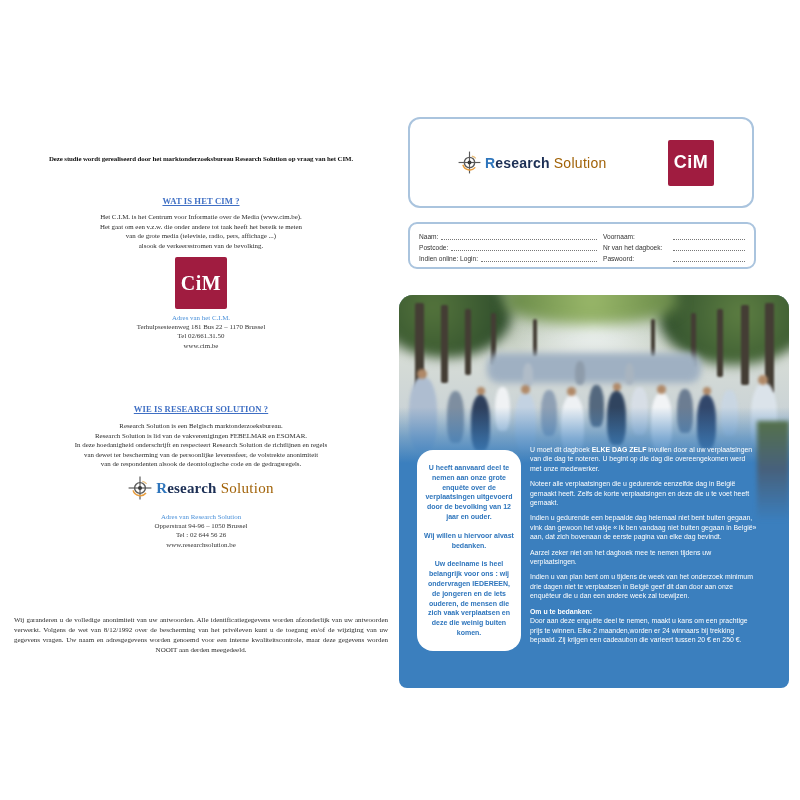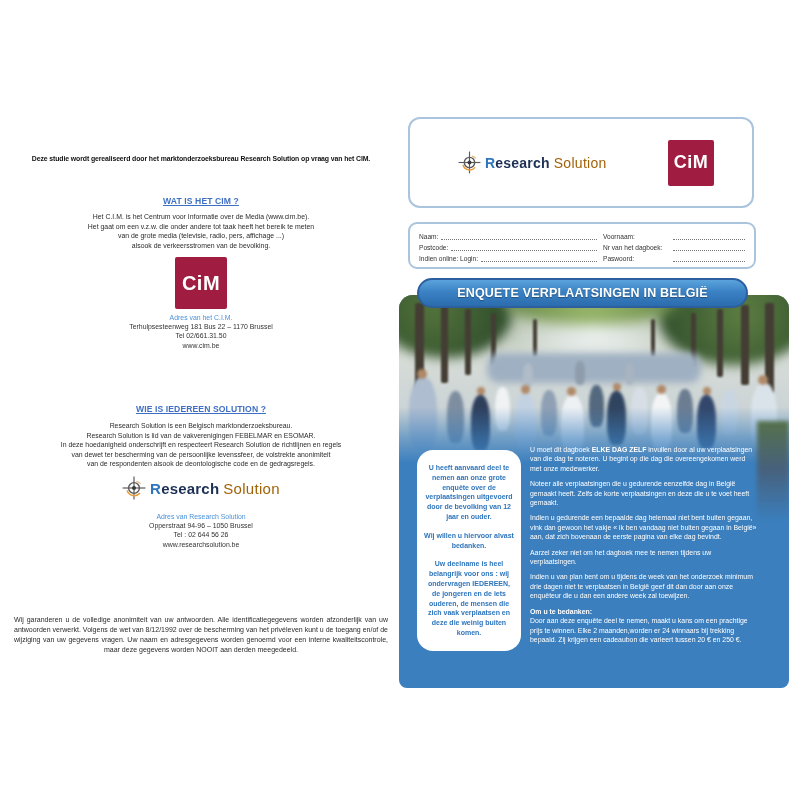--- a/index.html
+++ b/index.html
@@ -1,21 +1,21 @@
 <!DOCTYPE html>
 <html><head>
 <meta charset="utf-8">
 <style>
   html,body{margin:0;padding:0;}
   body{
     width:800px;height:800px;background:#ffffff;position:relative;overflow:hidden;
     font-family:"Liberation Sans", sans-serif;color:#222;
   }
   
-  .page-left{position:absolute;left:14px;top:0;width:374px;height:800px;}
+  .page-left{position:absolute;left:14px;top:0;width:374px;height:800px;font-family:Liberation Serif, serif;}
   .pl-abs{position:absolute;left:0;width:100%;}
   .intro{top:155px;font-size:6.9px;font-weight:bold;text-align:center;white-space:nowrap;letter-spacing:-0.1px;color:#111;}
   .sec-heading{font-size:8.6px;font-weight:bold;text-decoration:underline;text-align:center;color:#3f6fc4;letter-spacing:0.1px;}
   .h-cim{top:196px;}
   .h-rs{top:404px;}
   .about-lines{text-align:center;font-size:6.9px;line-height:9.6px;color:#2a2a2a;}
   .p-cim{top:212px;}
   .p-rs{top:421px;}
   .cim-logo{position:absolute;left:50%;transform:translateX(-50%);width:52px;height:52px;background:#a01c40;border-radius:2px;
     display:flex;align-items:center;justify-content:center;color:#fff;font-size:20px;font-weight:bold;letter-spacing:0.5px;}
@@ -97,21 +97,21 @@
     <span>CiM</span>
   </div>
 
   <div class="pl-abs addr addr-cim">
     <div class="addr-label">Adres van het C.I.M.</div>
     <div>Terhulpsesteenweg 181 Bus 22 – 1170 Brussel</div>
     <div>Tel 02/661.31.50</div>
     <div>www.cim.be</div>
   </div>
 
-  <div class="pl-abs sec-heading h-rs">WIE IS IEDEREEN SOLUTION ?</div>
+  <div class="pl-abs sec-heading h-rs">WIE IS RESEARCH SOLUTION ?</div>
 
   <div class="pl-abs about-lines p-rs">
     <div>Research Solution is een Belgisch marktonderzoeksbureau.</div>
     <div>Research Solution is lid van de vakverenigingen FEBELMAR en ESOMAR.</div>
     <div>In deze hoedanigheid onderschrijft en respecteert Research Solution de richtlijnen en regels</div>
     <div>van dewet ter bescherming van de persoonlijke levenssfeer, de volstrekte anonimiteit</div>
     <div>van de respondenten alsook de deontologische code en de gedragsregels.</div>
   </div>
 
   <div class="pl-abs rs-logo rs-logo-left">
@@ -171,23 +171,20 @@
       <span class="f-dots-r"></span>
     </div>
     <div class="form-row">
       <span class="f-label">Indien online: Login:</span>
       <span class="f-dots"></span>
       <span class="f-label-r">Paswoord:</span>
       <span class="f-dots-r"></span>
     </div>
   </div>
 
-  <div class="pr-abs banner">
-    <span>ENQUETE VERPLAATSINGEN IN BELGIË</span>
-  </div>
 
   <div class="pr-abs photo-panel">
 
     <div class="photo">
 
       <div class="blob" style="left:-18px;top:-22px;width:130px;height:85px;background:radial-gradient(circle at 40% 40%,#54743c,#2f4d2c 80%);filter:blur(6px);"></div>
       <div class="blob" style="right:-20px;top:-25px;width:150px;height:95px;background:radial-gradient(circle at 55% 45%,#5d7e42,#33522e 80%);filter:blur(6px);"></div>
       <div class="blob" style="left:105px;top:-18px;width:175px;height:48px;background:radial-gradient(circle at 50% 50%,#9ab86a,#6c8c4a 85%);filter:blur(7px);"></div>
 
       <div class="trunks">

